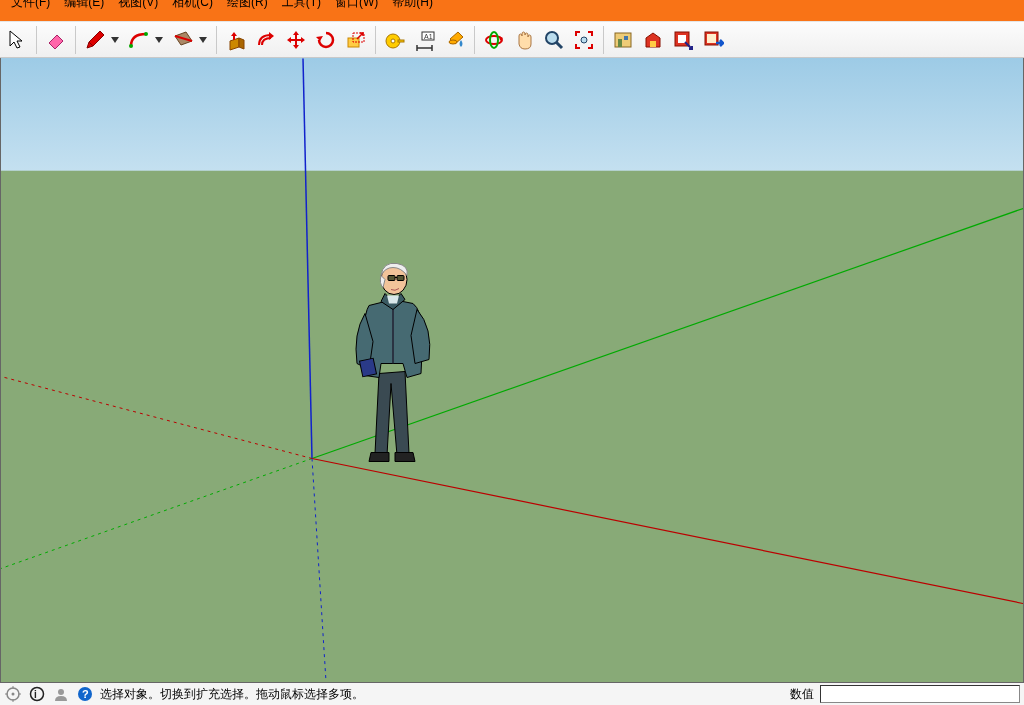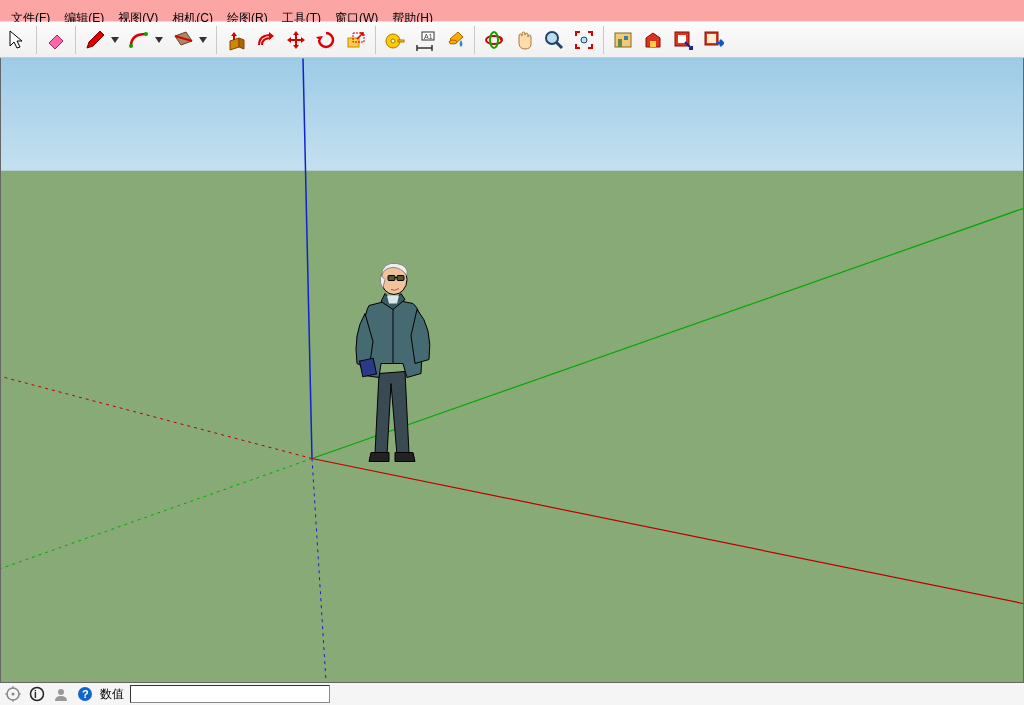--- a/index.html
+++ b/index.html
@@ -1,17 +1,17 @@
 <!DOCTYPE html>
 <html><head>
 <meta charset="utf-8">
 <style>
 * { margin: 0; padding: 0; box-sizing: border-box; }
 body { font-family: "Microsoft YaHei", "SimSun", sans-serif; font-size: 12px; width: 1024px; height: 705px; overflow: hidden; background: #fff; display: flex; flex-direction: column; }
-.menubar { height: 22px; background: #fca5a5; display: flex; align-items: flex-start; padding: 8px 4px; border-bottom: 1px solid #e5e5e5; }
+.menubar { height: 22px; background: #f97316; display: flex; align-items: flex-end; padding: 8px 4px; border-bottom: 1px solid #e5e5e5; }
 .menubar-item { padding: 2px 7px; cursor: default; }
 .toolbar { height: 36px; background: linear-gradient(#fcfcfc,#f0f0f0); border-bottom: 1px solid #c9c9c9; display: flex; align-items: center; padding: 0 2px; gap: 0; }
 .tool { width: 30px; height: 30px; display: inline-flex; align-items: center; justify-content: center; border: 1px solid transparent; border-radius: 2px; }
 .sep { width: 1px; height: 28px; background: #c9c9c9; margin: 0 4px; }
 .drop { width: 10px; height: 30px; display: inline-flex; align-items: center; justify-content: center; margin-right: 4px; }
 .viewport { flex: 1; background: linear-gradient(#9dcbe6 0%, #c4e0f0 18%, #88aa77 18.1%, #88aa77 100%); position: relative; overflow: hidden; border: 1px solid #666; border-top: none; }
 .statusbar { height: 22px; background: #f5f5f5; display: flex; align-items: center; padding: 0 4px; gap: 6px; font-size: 12px; }
 .status-icon { width: 18px; height: 18px; display: inline-flex; align-items: center; justify-content: center; }
 .status-text { flex: 1; }
 .status-input { width: 200px; height: 18px; border: 1px inset #888; background: #fff; }
@@ -257,15 +257,16 @@
         <circle cx="8" cy="6" r="3" fill="#999"></circle>
         <path d="M2 15 Q2 10 8 10 Q14 10 14 15 Z" fill="#999"></path>
       </svg>
     </span>
   <span class="status-icon">
       <svg width="16" height="16">
         <circle cx="8" cy="8" r="7" fill="#1166cc"></circle>
         <text x="5" y="12" font-size="11" font-weight="bold" fill="#fff">?</text>
       </svg>
     </span>
+  <span class="status-text">选择对象。切换到扩充选择。拖动鼠标选择多项。</span>
   <span>数值</span>
   <input class="status-input" value="" style="">
 </div>
 
 </body></html>

